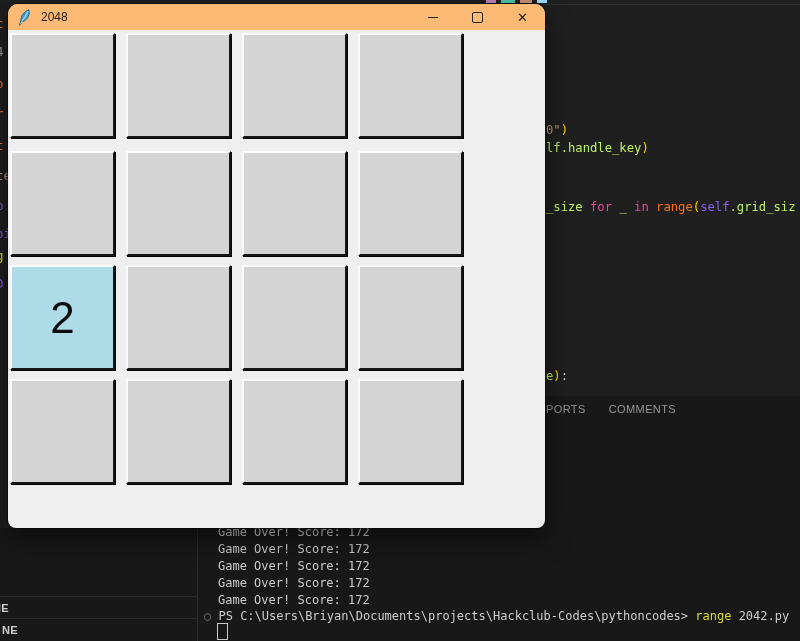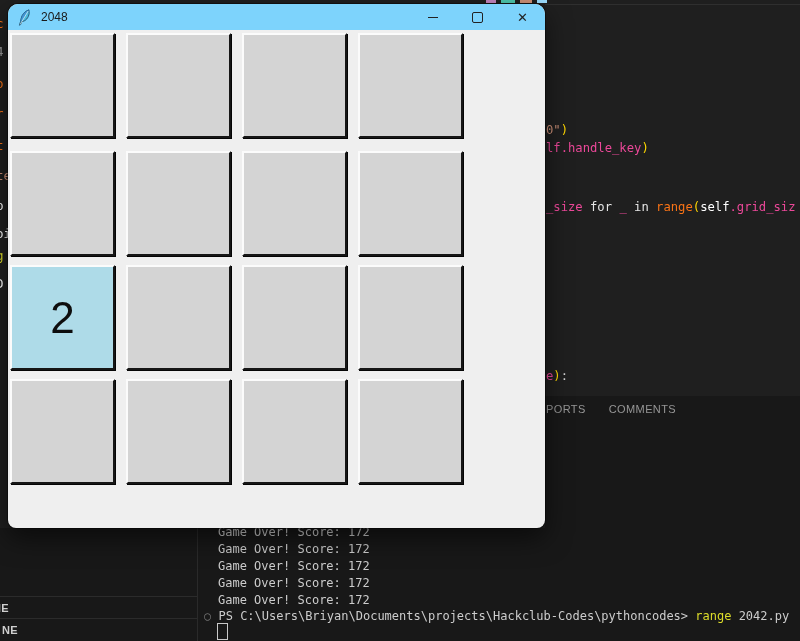--- a/index.html
+++ b/index.html
@@ -8,22 +8,22 @@
     background:#1f1f1f;font-family:"Liberation Sans",sans-serif;
   }
 
   
   #editor-top-line{position:absolute;left:545px;top:4px;width:255px;height:0;border-top:1px solid #2f2f2f;}
   #panel-bg-right{position:absolute;left:545px;top:396px;width:255px;height:245px;background:#181818;}
   #panel-bg-bottom{position:absolute;left:0;top:528px;width:800px;height:113px;background:#181818;}
 
   .code-line{position:absolute;left:546px;white-space:pre;font-family:"DejaVu Sans Mono",monospace;
              font-size:12.2px;line-height:17px;}
-  .k-var{color:#ec4899}.k-kw{color:#e5e5e5}.k-fn{color:#f97316}.k-brk{color:#ffd700}
-  .k-str{color:#ce9178}.k-self{color:#ffffff}.k-plain{color:#d4d4d4}
+  .k-var{color:#bef264}.k-kw{color:#ec4899}.k-fn{color:#f97316}.k-brk{color:#ffd700}
+  .k-str{color:#ce9178}.k-self{color:#8b5cf6}.k-plain{color:#d4d4d4}
   .k-cmd{color:#dcdc2a}.k-dim{color:#6f6f6f}.k-term{color:#cccccc}.k-num{color:#9a9a9a}
 
   #left-code-strip{position:absolute;left:0;top:0;width:8px;height:320px;overflow:hidden;}
   #left-code-strip span{position:absolute;left:-4px;font-family:"DejaVu Sans Mono",monospace;font-size:12.5px;}
 
   #top-code-strip{position:absolute;left:486px;top:0;height:3px;display:flex;gap:5px;}
   #top-code-strip i{display:block;height:3px;}
 
   
   #panel-tabs{position:absolute;left:546px;top:403px;display:flex;gap:23px;
@@ -42,21 +42,21 @@
   .sb-section{position:absolute;left:0;width:197px;height:21px;border-top:1px solid #2b2b2b;
               font-size:11px;font-weight:bold;letter-spacing:.4px;color:#cfcfcf;
               display:flex;align-items:center;}
   #sb-sec-1{top:68px;} #sb-sec-1 span{margin-left:-7px;}
   #sb-sec-2{top:90px;} #sb-sec-2 span{margin-left:2px;}
 
   
   #app-window{position:absolute;left:8px;top:4px;width:537px;height:524px;background:#efefef;
               border-radius:10px 10px 8px 8px;z-index:10;
               box-shadow:0 10px 26px rgba(0,0,0,.55),0 0 0 1px rgba(0,0,0,.4);}
-  #titlebar{position:absolute;left:0;top:0;width:537px;height:26px;background:#7dd3fc;
+  #titlebar{position:absolute;left:0;top:0;width:537px;height:26px;background:#fdba74;
             border-radius:10px 10px 0 0;display:flex;align-items:center;}
   #tk-feather-icon{margin-left:10px;width:13px;height:17px;flex:0 0 auto;}
   #window-title{margin-left:10px;font-size:12px;color:#1a1a1a;}
   #win-controls{position:absolute;right:0;top:0;height:26px;display:flex;}
   .win-btn{width:45px;height:26px;display:flex;align-items:center;justify-content:center;cursor:default;}
   .glyph-min{width:10px;height:0;border-top:1px solid #222;}
   .glyph-max{width:9px;height:9px;border:1.2px solid #222;border-radius:2px;}
   .glyph-close{font-size:13px;color:#222;line-height:1;}
 
   #board{position:absolute;left:0;top:26px;width:537px;height:498px;}

